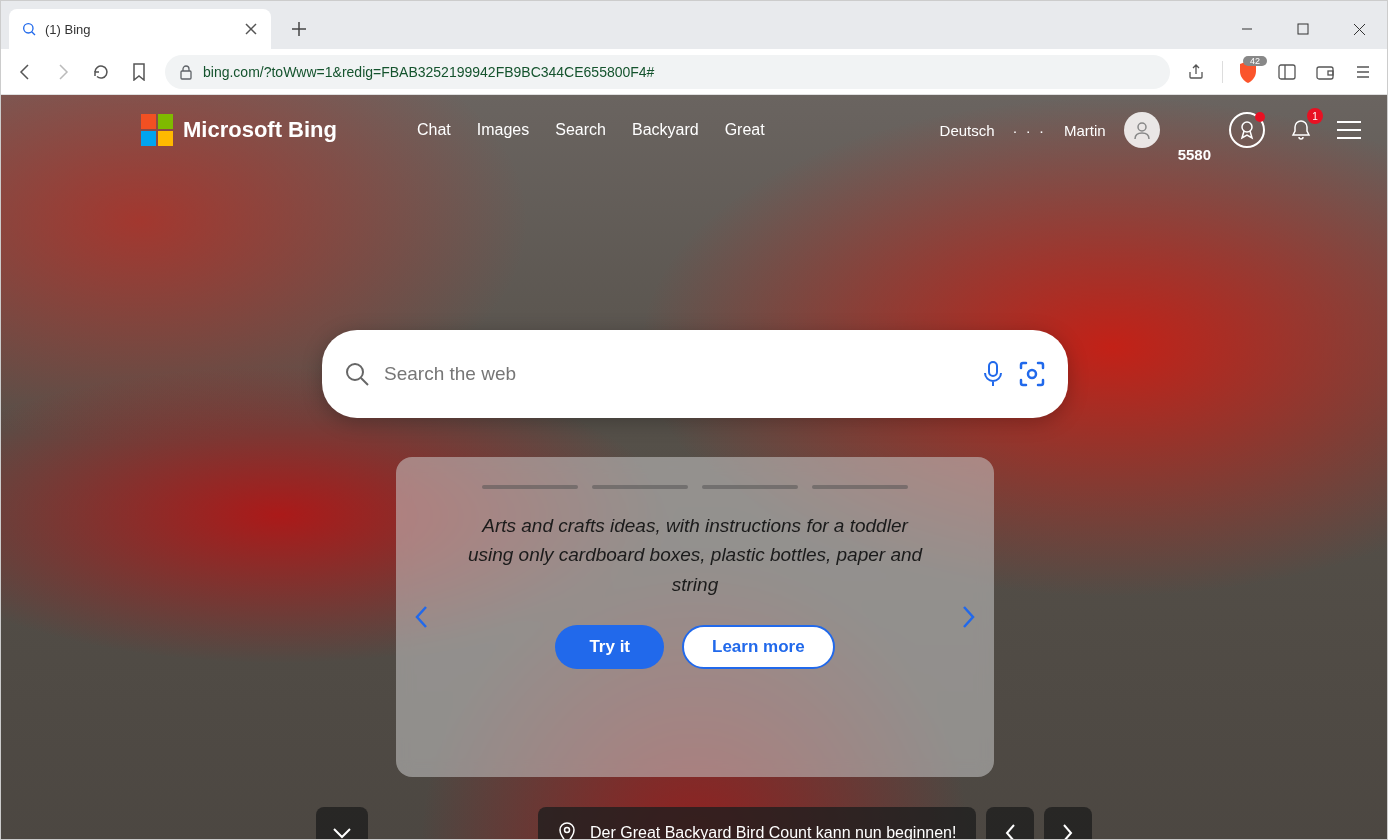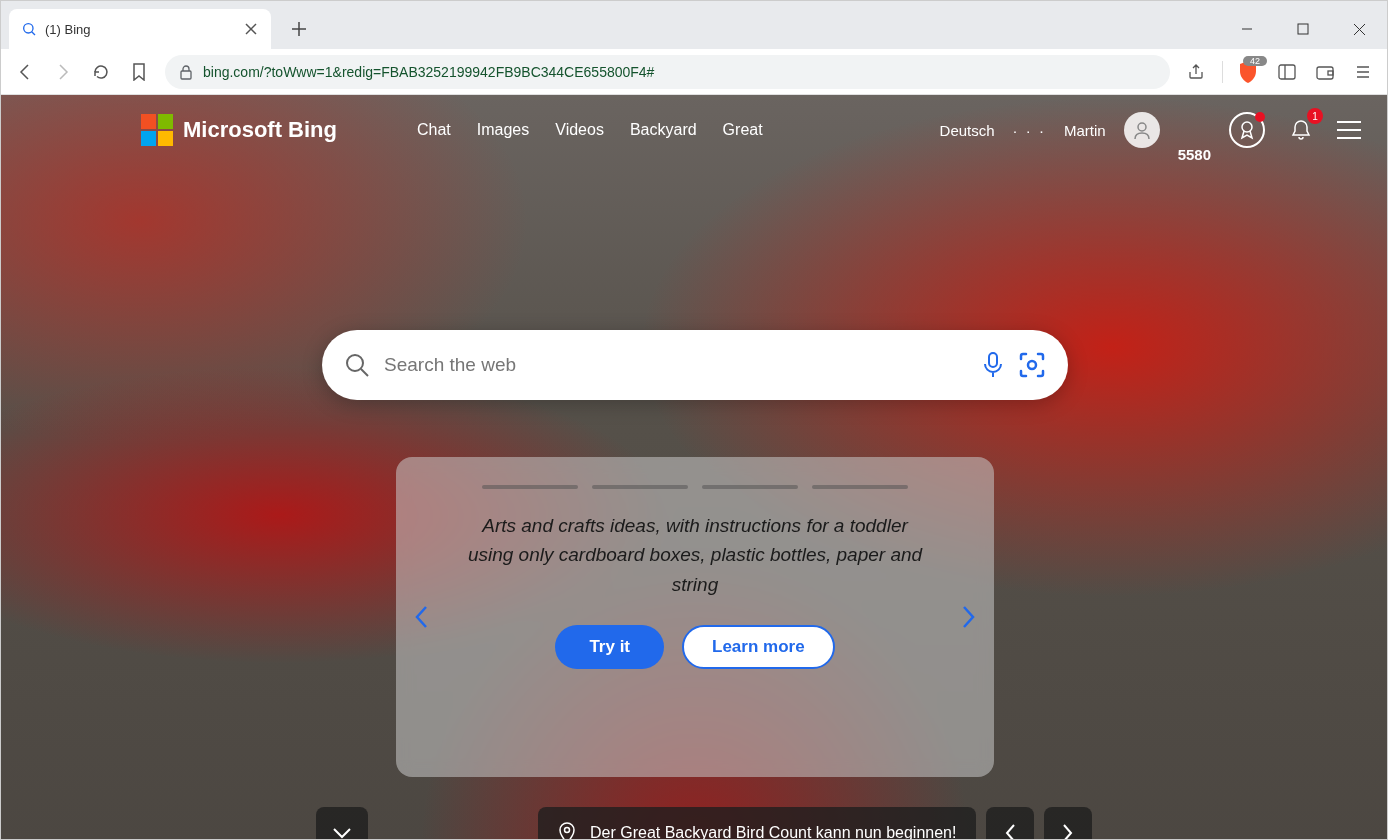--- a/index.html
+++ b/index.html
@@ -50,21 +50,21 @@
 .header-right { margin-left: auto; display: flex; align-items: center; gap: 18px; font-size: 15px; }
 .lang-dots { letter-spacing: 2px; }
 .avatar { width: 36px; height: 36px; border-radius: 50%; background: rgba(255,255,255,0.85); display: flex; align-items: center; justify-content: center; color: #666; }
 .rewards-icon, .notif-icon { position: relative; width: 36px; height: 36px; border: 2px solid #fff; border-radius: 50%; display: flex; align-items: center; justify-content: center; }
 .notif-icon { border: none; }
 .dot { position: absolute; top: -2px; right: -2px; width: 10px; height: 10px; background: #e81123; border-radius: 50%; }
 .notif-badge { position: absolute; top: -4px; right: -4px; background: #e81123; color: #fff; font-size: 10px; width: 16px; height: 16px; border-radius: 50%; display: flex; align-items: center; justify-content: center; }
 .hamburger { width: 24px; height: 18px; display: flex; flex-direction: column; justify-content: space-between; cursor: pointer; }
 .hamburger span { height: 2px; background: #fff; }
 
-.searchbox { position: absolute; top: 235px; left: 50%; transform: translateX(-50%); width: 746px; height: 70px; background: #fff; border-radius: 35px; display: flex; align-items: center; padding: 0 22px; box-shadow: 0 4px 20px rgba(0,0,0,0.25); }
+.searchbox { position: absolute; top: 235px; left: 50%; transform: translateX(-50%); width: 746px; height: 88px; background: #fff; border-radius: 35px; display: flex; align-items: center; padding: 0 22px; box-shadow: 0 4px 20px rgba(0,0,0,0.25); }
 .searchbox .search-icon { color: #666; }
 .searchbox input { flex: 1; border: none; outline: none; font-size: 19px; color: #333; margin-left: 14px; background: transparent; }
 .searchbox input::placeholder { color: #767676; }
 .searchbox .mic { color: #2169eb; margin-right: 14px; cursor: pointer; }
 .searchbox .cam { color: #2169eb; cursor: pointer; }
 
 .promo { position: absolute; top: 362px; left: 50%; transform: translateX(-50%); width: 598px; height: 320px; background: rgba(200,200,200,0.55); backdrop-filter: blur(8px); border-radius: 16px; padding: 28px 64px; display: flex; flex-direction: column; align-items: center; }
 .dots { display: flex; gap: 14px; margin-bottom: 22px; }
 .dots span { width: 96px; height: 4px; background: rgba(80,80,80,0.5); border-radius: 2px; }
 .promo-text { font-size: 19px; font-style: italic; color: #1b1b1b; text-align: center; line-height: 1.55; }
@@ -210,21 +210,21 @@
                 <span></span>
                 <span></span>
                 <span></span>
                 <span></span>
               </div>
             <span class="logo-text">Microsoft Bing</span>
           </div>
           <div class="nav">
             <a>Chat</a>
             <a>Images</a>
-            <a>Videos</a>
+            <a>Search</a>
             <a>Backyard</a>
             <a>Great</a>
           </div>
           <div class="header-right">
             <span>Deutsch</span>
             <span class="lang-dots">· · ·</span>
             <span>Martin</span>
             <div class="avatar">
               <svg width="20" height="20" viewBox="0 0 20 20">
                   <circle cx="10" cy="7" r="4" stroke="#888" stroke-width="1.5" fill="none"></circle>

